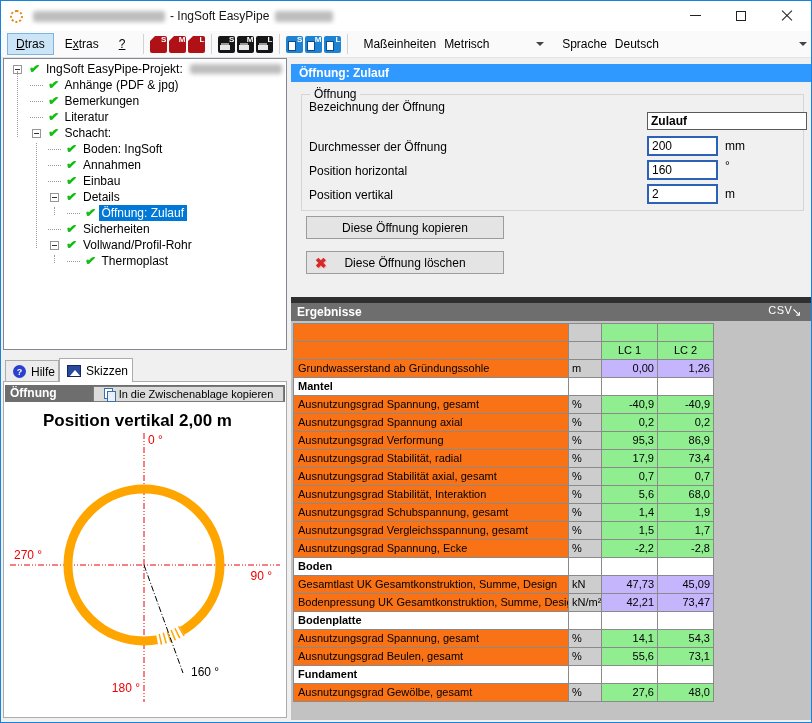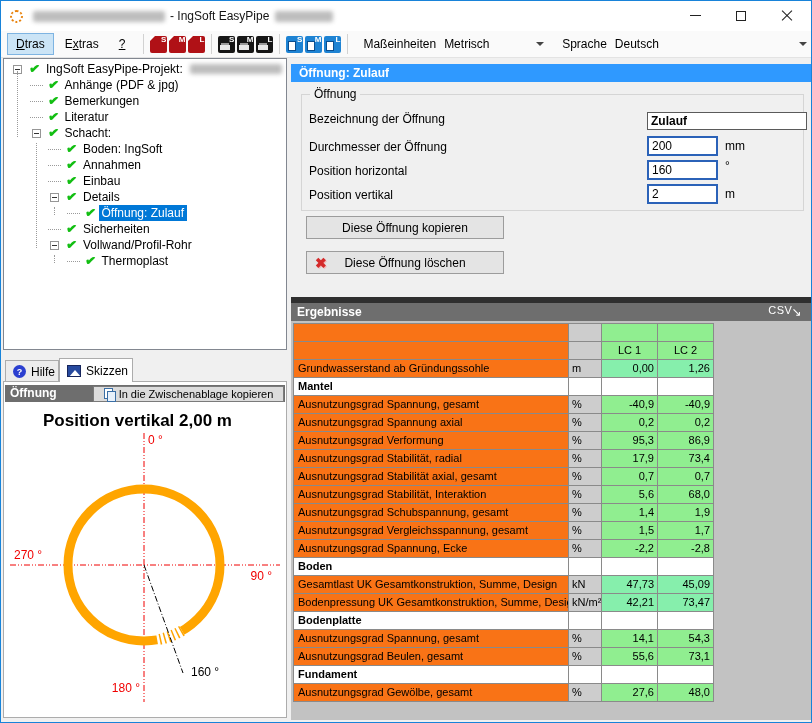--- a/index.html
+++ b/index.html
@@ -88,21 +88,21 @@
   .res-strip{position:absolute;left:290px;top:296px;width:520px;height:6px;background:#2F2F2F;}
   .res-bar{position:absolute;left:290px;top:302px;width:520px;height:18px;background:#6E6E6E;color:#fff;font-weight:bold;line-height:18px;padding-left:6px;}
   .csv-ic{position:absolute;right:8px;top:0;height:22px;color:#fff;font-weight:normal;font-size:11px;line-height:15px;letter-spacing:.5px;}
   .csv-ic .arr{font-size:12px;position:relative;top:2px;left:-1px;}
   .res-panel{position:absolute;left:290px;top:320px;width:520px;height:399px;background:#C2C2C2;}
   #res-table{position:absolute;left:292px;top:322px;border-top:1px solid #8A8A8A;border-left:1px solid #8A8A8A;font-size:11px;}
   .r-row{display:flex;}
   .r-cell{height:18px;line-height:17px;border-right:1px solid #8A8A8A;border-bottom:1px solid #8A8A8A;overflow:hidden;white-space:nowrap;}
   .c-label{width:275px;padding-left:4px;background:#f97316;}
   .c-unit{width:33px;padding-left:3px;background:#CDCDCD;}
-  .c-v{width:56px;text-align:right;padding-right:3px;background:#86efac;}
+  .c-v{width:56px;text-align:right;padding-right:3px;background:#c4b5fd;}
   .c-v.green{background:#90EE90;}
   .c-v.hdr{text-align:center;padding-right:0;}
   .r-row.section .r-cell{background:#fff;font-weight:bold;}
   
   .diagram{position:absolute;left:1px;top:40px;}
   .svgtext{font-family:"Liberation Sans",sans-serif;font-size:12px;}
 </style>
 </head>
 <body>
 
@@ -330,21 +330,21 @@
       <text class="svgtext" x="9" y="137" fill="#F00000">270 °</text>
       <text class="svgtext" x="135" y="270" fill="#F00000" text-anchor="end">180 °</text>
       <text class="svgtext" x="186" y="254" fill="#000">160 °</text>
     </svg>
   </div>
 
   <div class="form-header">Öffnung: Zulauf</div>
   <div class="groupbox">
     <span class="groupbox-legend">Öffnung</span>
   </div>
-  <div class="f-label" style="top:111px;text-align:center;">Bezeichnung der Öffnung</div>
+  <div class="f-label" style="top:99px;text-align:center;">Bezeichnung der Öffnung</div>
   <div class="f-label" style="top:139px;">Durchmesser der Öffnung</div>
   <div class="f-label" style="top:163px;">Position horizontal</div>
   <div class="f-label" style="top:187px;">Position vertikal</div>
   <input class="f-input f-text" style="top: 111px; font-weight: bold;" value="Zulauf">
   <input class="f-input f-num" style="top: 135px;" value="200">
   <input class="f-input f-num" style="top: 159px;" value="160">
   <input class="f-input f-num" style="top: 183px;" value="2">
   <div class="f-unit" style="top:138px;">mm</div>
   <div class="f-unit" style="top:158px;">°</div>
   <div class="f-unit" style="top:186px;">m</div>

